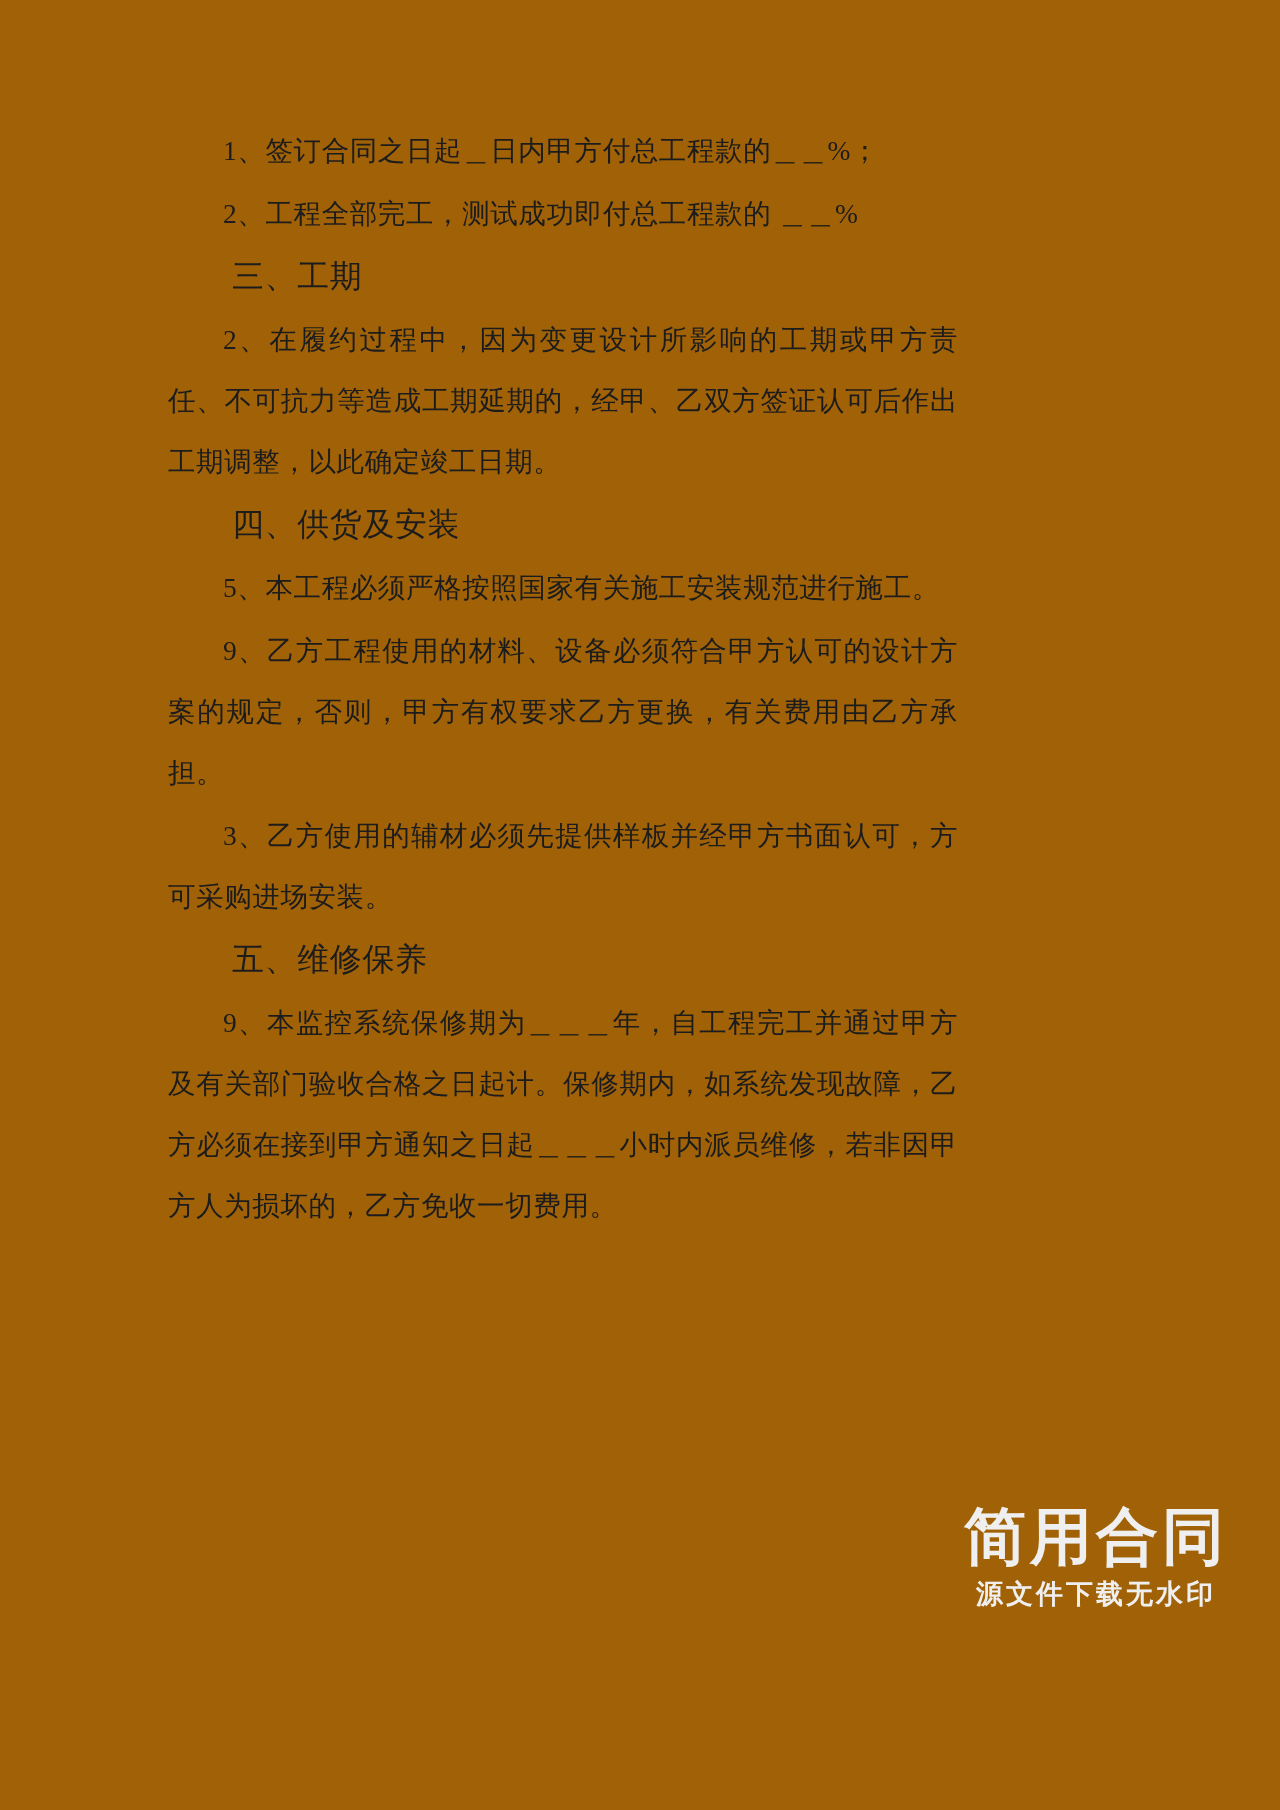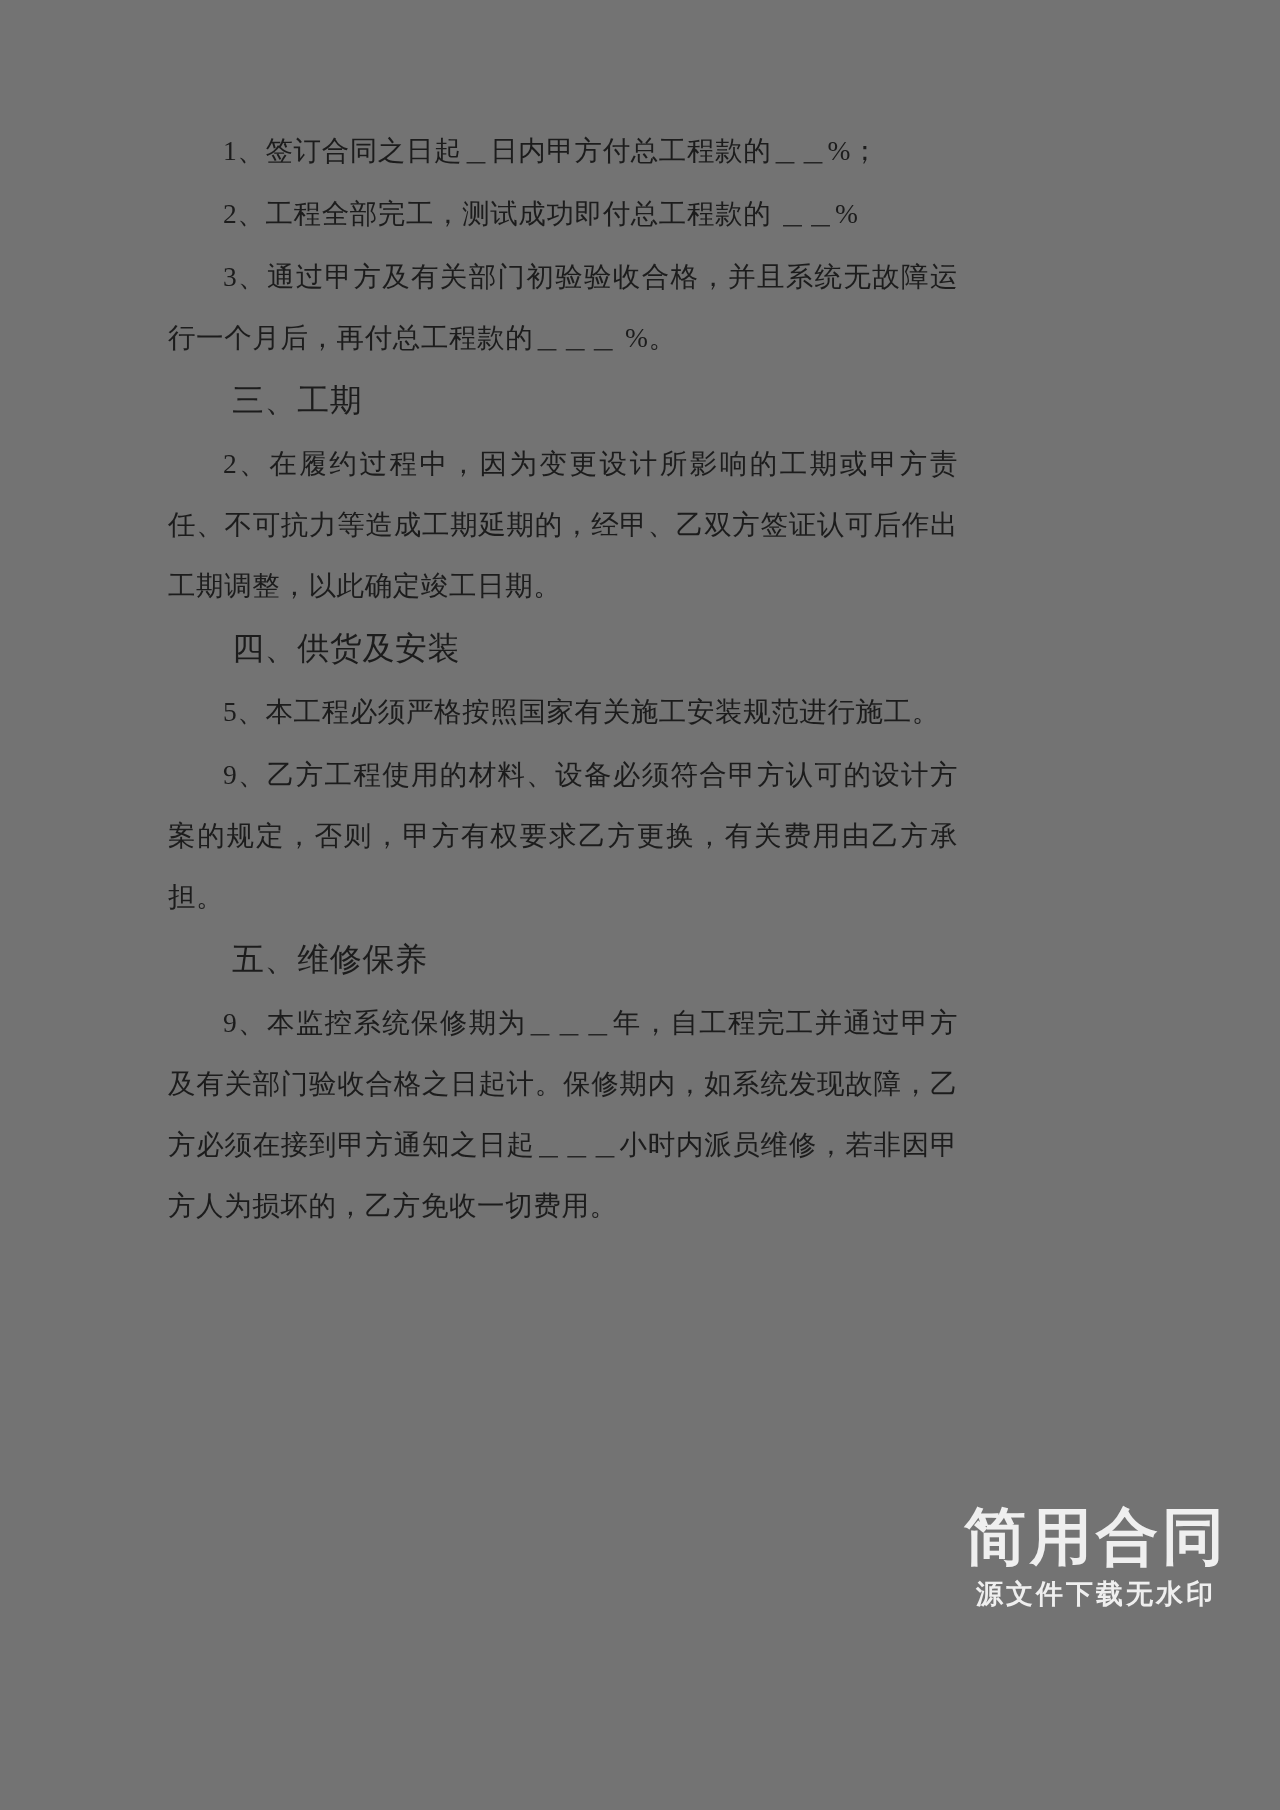--- a/index.html
+++ b/index.html
@@ -11,21 +11,21 @@
     width: 1280px;
     height: 1810px;
     position: relative;
     font-family: "Liberation Serif", "DejaVu Serif", serif;
     overflow: hidden;
   }
 
   #page {
     position: absolute;
     inset: 0;
-    background: #737373;
+    background: #a16207;
   }
 
   #content {
     position: absolute;
     left: 168px;
     top: 120px;
     width: 790px;
   }
 
   .para {
@@ -82,30 +82,30 @@
 </style>
 </head>
 <body>
 
 <div id="page">
 
   <div id="content">
 
     <p class="para indent">1、签订合同之日起＿日内甲方付总工程款的＿＿%；</p>
     <p class="para indent">2、工程全部完工，测试成功即付总工程款的 ＿＿%</p>
-    <p class="para indent">3、通过甲方及有关部门初验验收合格，并且系统无故障运行一个月后，再付总工程款的＿＿＿ %。</p>
 
     <p class="heading">三、工期</p>
 
     <p class="para indent">2、在履约过程中，因为变更设计所影响的工期或甲方责任、不可抗力等造成工期延期的，经甲、乙双方签证认可后作出工期调整，以此确定竣工日期。</p>
 
     <p class="heading">四、供货及安装</p>
 
     <p class="para indent">5、本工程必须严格按照国家有关施工安装规范进行施工。</p>
     <p class="para indent">9、乙方工程使用的材料、设备必须符合甲方认可的设计方案的规定，否则，甲方有权要求乙方更换，有关费用由乙方承担。</p>
+    <p class="para indent">3、乙方使用的辅材必须先提供样板并经甲方书面认可，方可采购进场安装。</p>
 
     <p class="heading">五、维修保养</p>
 
     <p class="para indent">9、本监控系统保修期为＿＿＿年，自工程完工并通过甲方及有关部门验收合格之日起计。保修期内，如系统发现故障，乙方必须在接到甲方通知之日起＿＿＿小时内派员维修，若非因甲方人为损坏的，乙方免收一切费用。</p>
 
   </div>
 
   <div id="watermark">
     <div class="wm-main">简用合同</div>
     <div class="wm-sub">源文件下载无水印</div>

